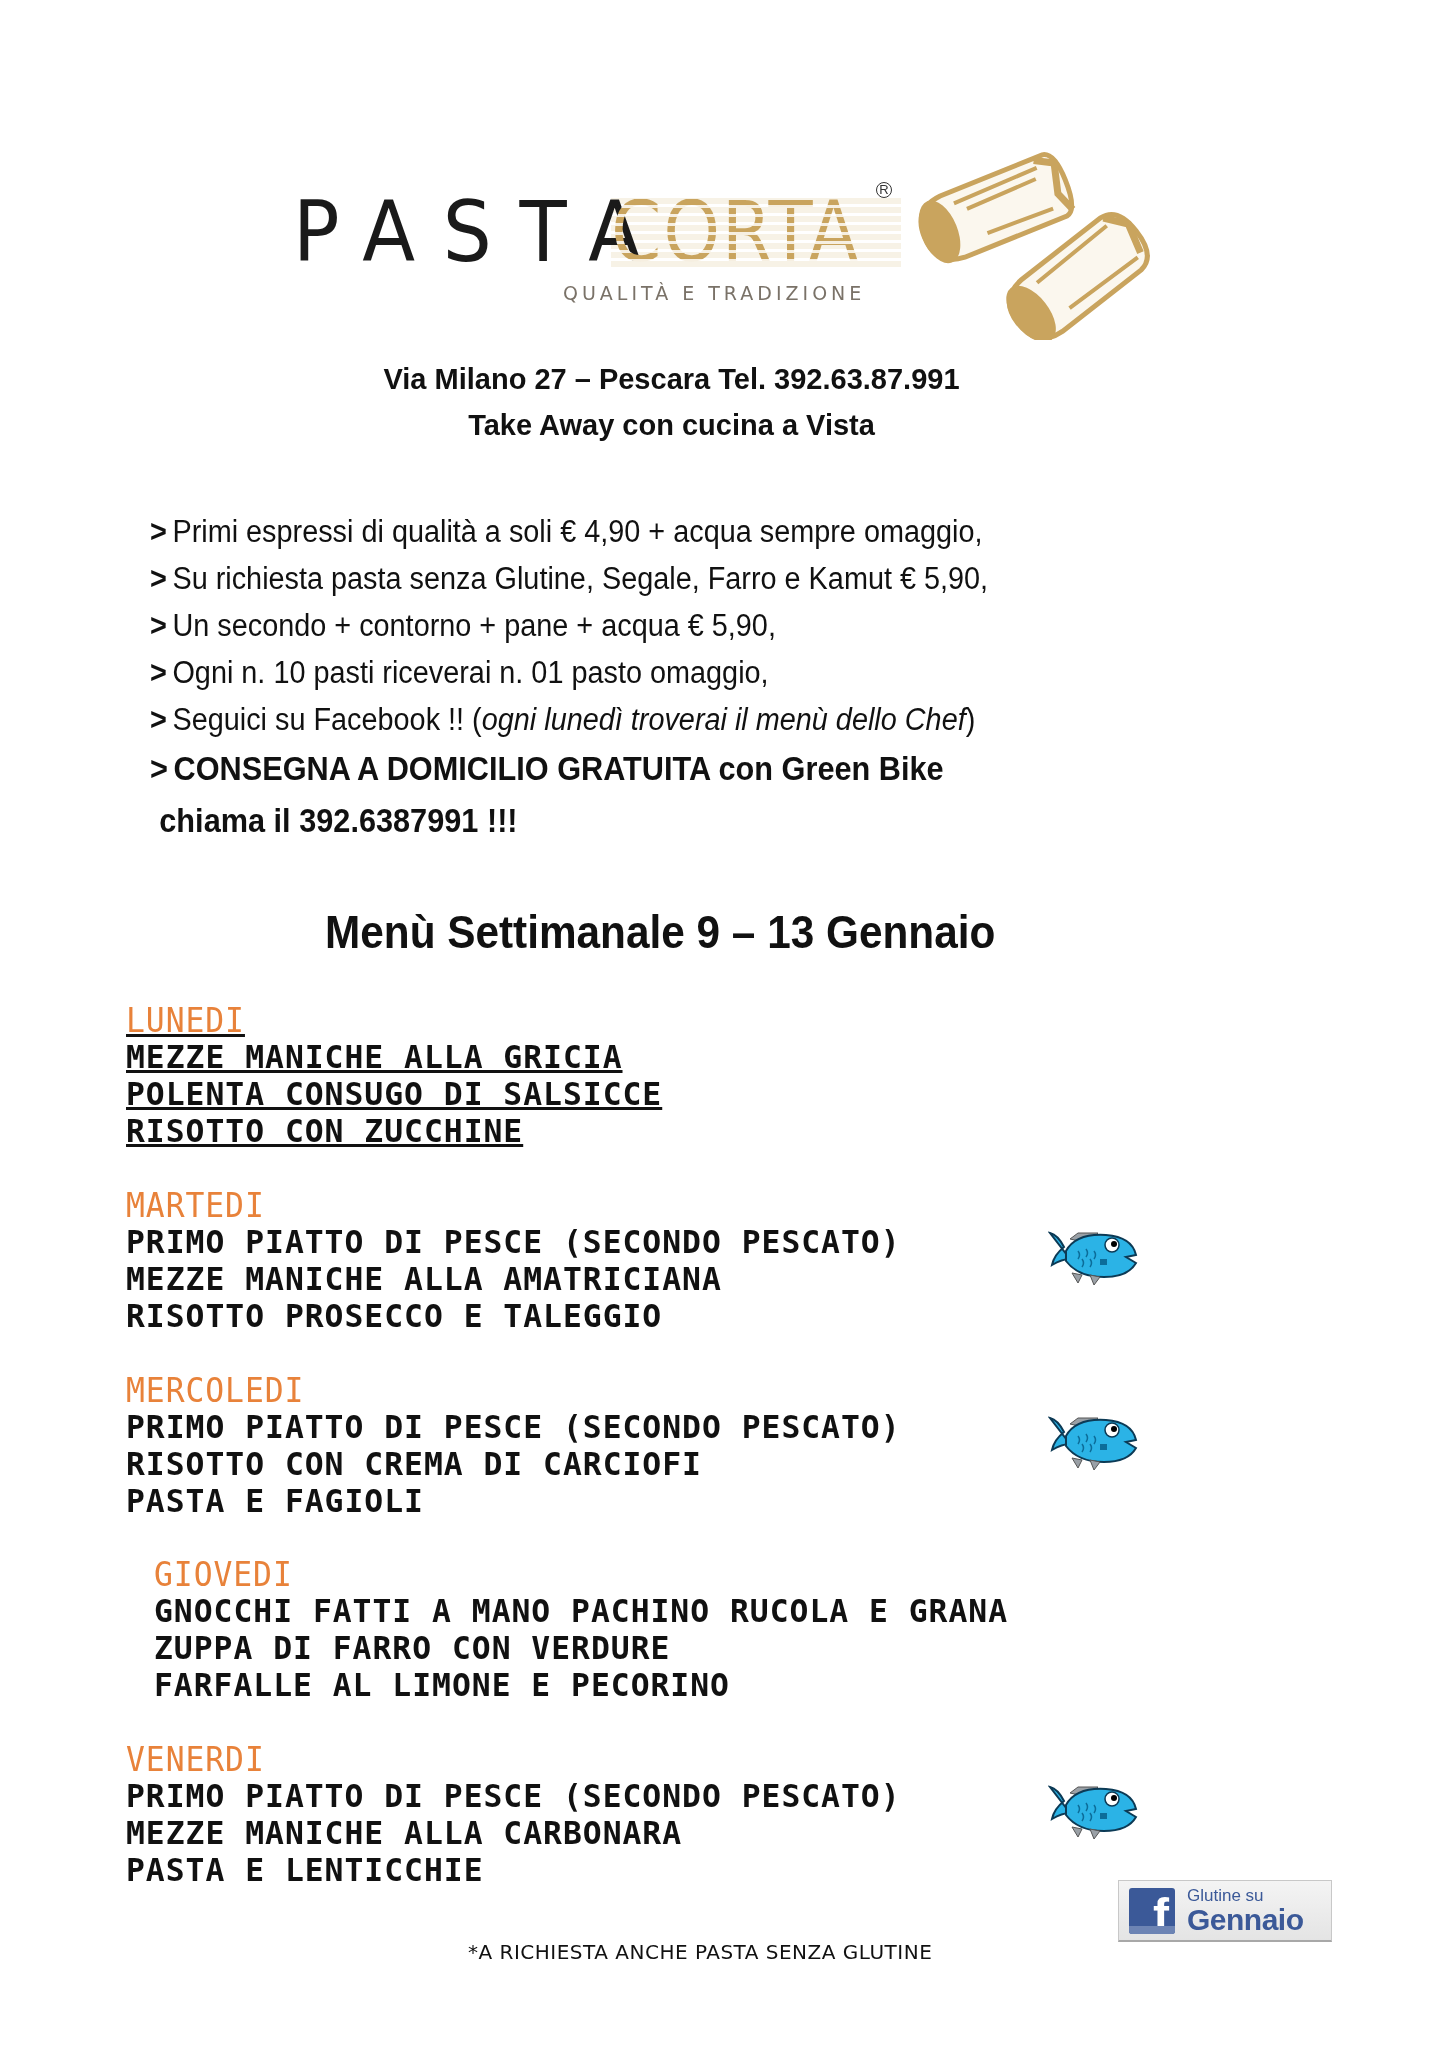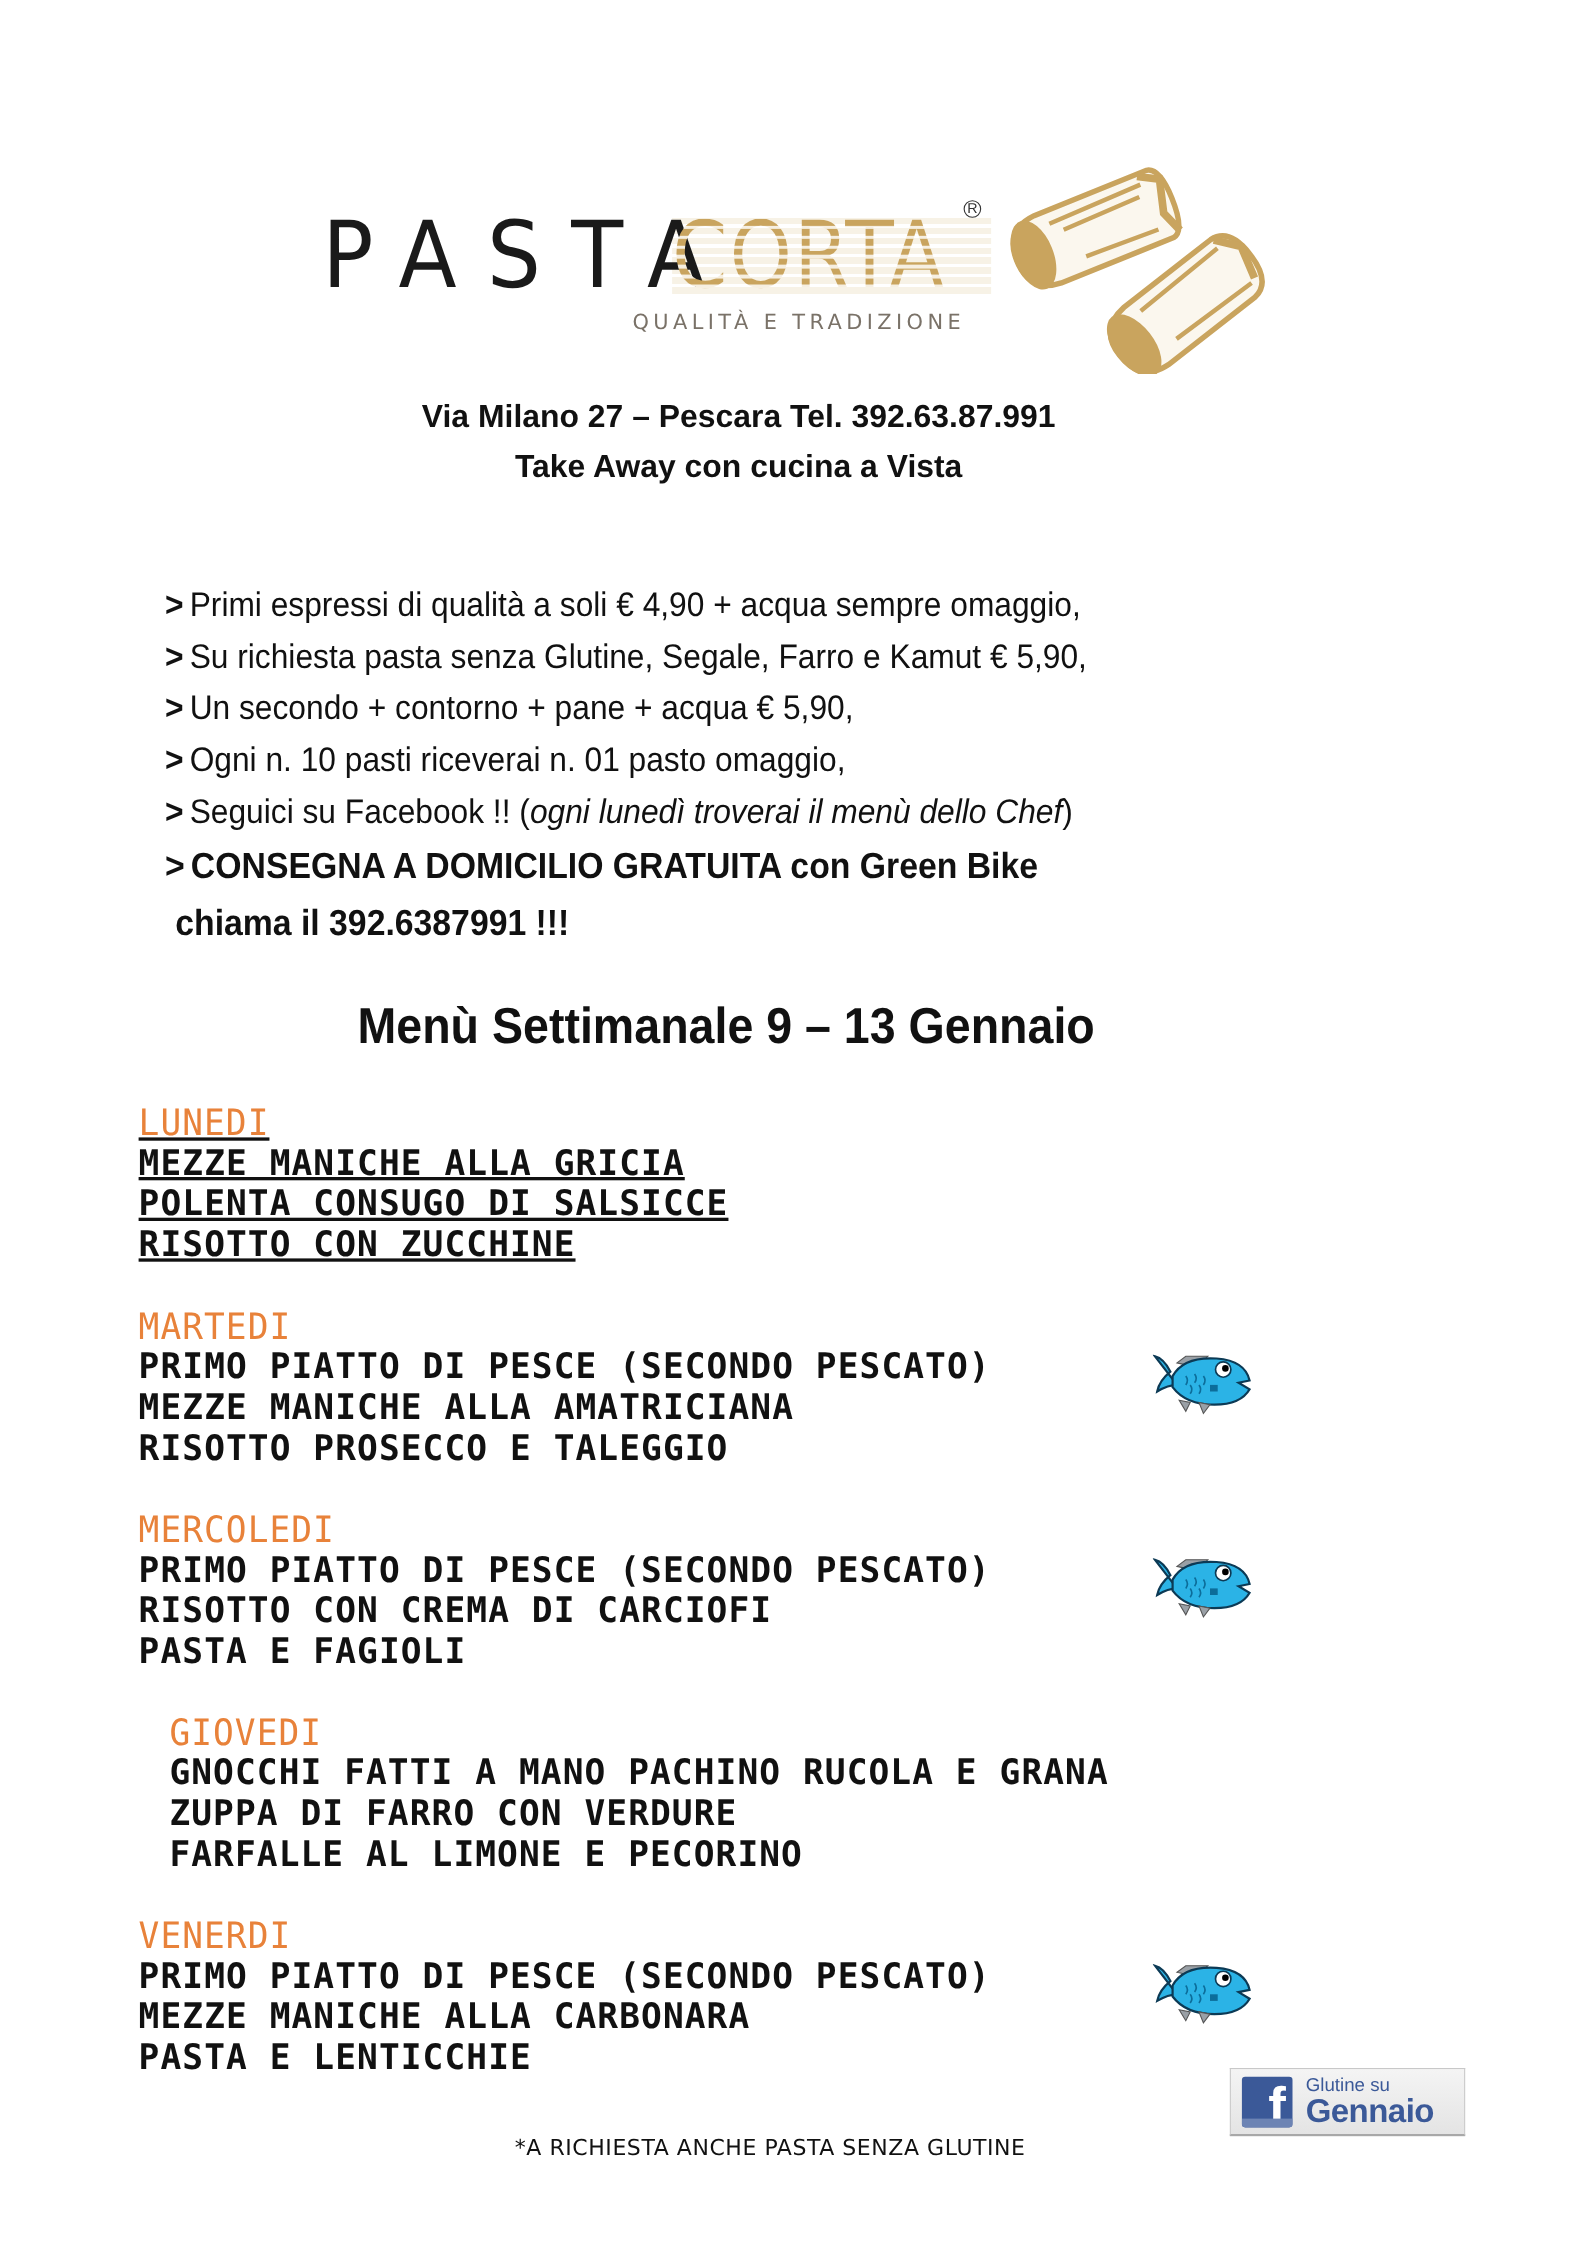--- a/index.html
+++ b/index.html
@@ -24,33 +24,33 @@
     -webkit-text-fill-color: transparent;
     transform: scaleX(0.86); transform-origin: left;
   }
   .logo-corta-bg {
     position: absolute; left: 318px; top: 48px; width: 290px; height: 70px;
     background: repeating-linear-gradient(to bottom, #f7f2e6 0px, #f7f2e6 6px, #ffffff 6px, #ffffff 9px);
   }
   .logo-reg { position: absolute; left: 583px; top: 32px; font-size: 13px; color: #333;
     border: 1px solid #333; border-radius: 50%; width: 16px; height: 16px; line-height: 14px; text-align: center; }
   .logo-tagline {
-    position: absolute; left: 282px; top: 132px;
+    position: absolute; left: 270px; top: 132px;
     font-family: "DejaVu Sans", sans-serif; font-size: 19px; letter-spacing: 4px; color: #7a7268; text-align: center;
   }
   .logo-pasta-art { position: absolute; left: 610px; top: 0px; width: 260px; height: 190px; }
 
   
   .address { position: absolute; left: 0; width: 1447px; text-align: center;
     font-family: "Liberation Sans", sans-serif; font-weight: bold; font-size: 29px; color: #111; }
   .addr-1 { top: 363px; left: -52px; }
   .addr-2 { top: 409px; left: -52px; }
 
   
-  .info { position: absolute; left: 150px; top: 526px; width: 1150px; }
+  .info { position: absolute; left: 150px; top: 508px; width: 1150px; }
   .info-line { font-size: 31px; line-height: 47px; color: #111; white-space: nowrap;
     font-family: "Liberation Sans", sans-serif; transform: scaleX(0.93); transform-origin: left; }
   .info-line .gt { font-weight: bold; margin-right: 6px; }
   .info-line em { font-style: italic; }
   .info-bold { font-weight: bold; font-size: 33px; line-height: 52px; }
   .info-bold-2 { font-weight: bold; font-size: 33px; line-height: 52px; padding-left: 10px; }
 
   
   .menu-title { position: absolute; top: 905px; left: 325px;
     font-family: "Liberation Sans", sans-serif; font-weight: bold; font-size: 46px; color: #111;

